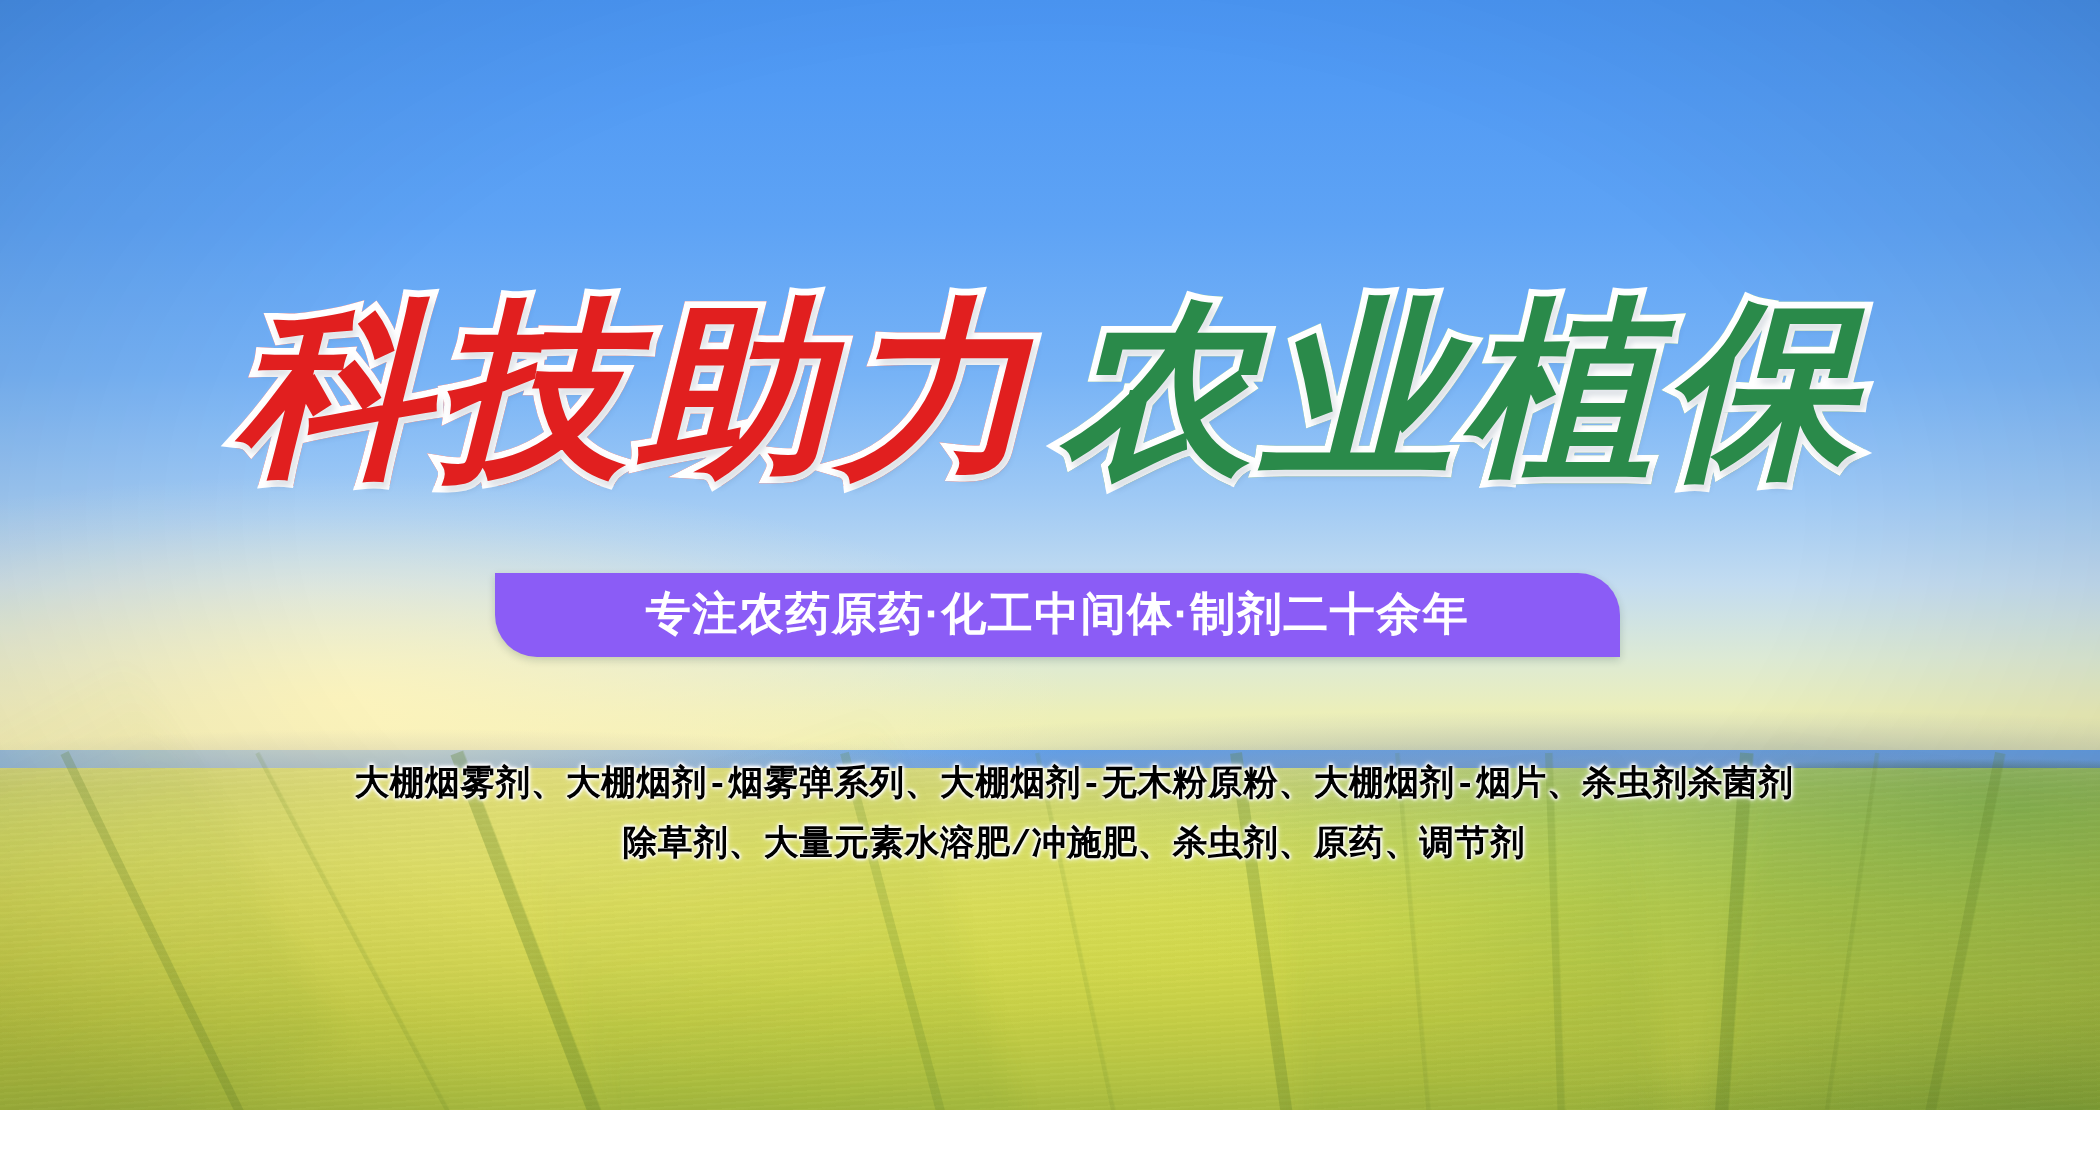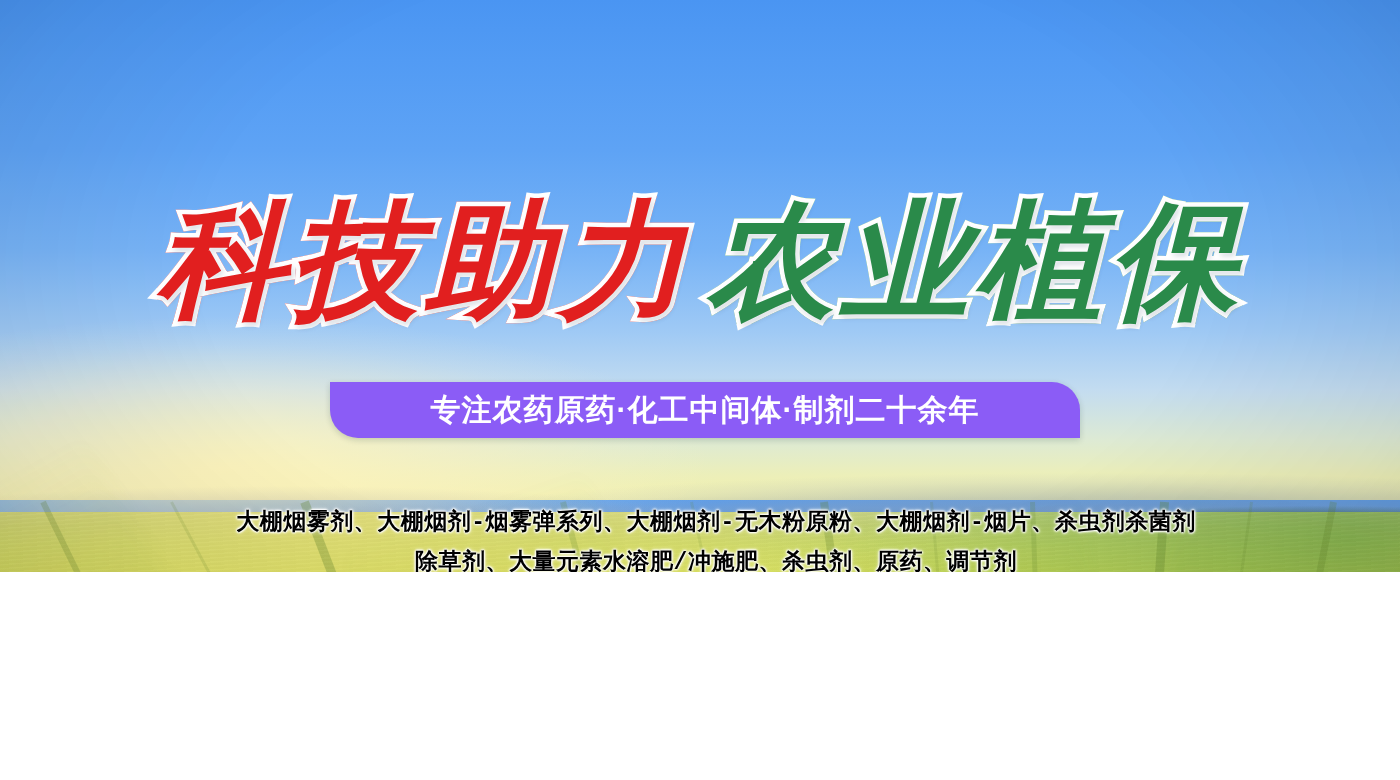--- a/index.html
+++ b/index.html
@@ -7,21 +7,21 @@
     padding: 0;
     background: #ffffff;
   }
   body {
     font-family: "Liberation Sans", "DejaVu Sans", sans-serif;
   }
 
   #banner {
     position: relative;
     width: 1400px;
-    height: 572px;
+    height: 740px;
     overflow: hidden;
     background: #4e9af5;
   }
 
   
 
   .layer {
     position: absolute;
     left: 0;
     top: 0;

